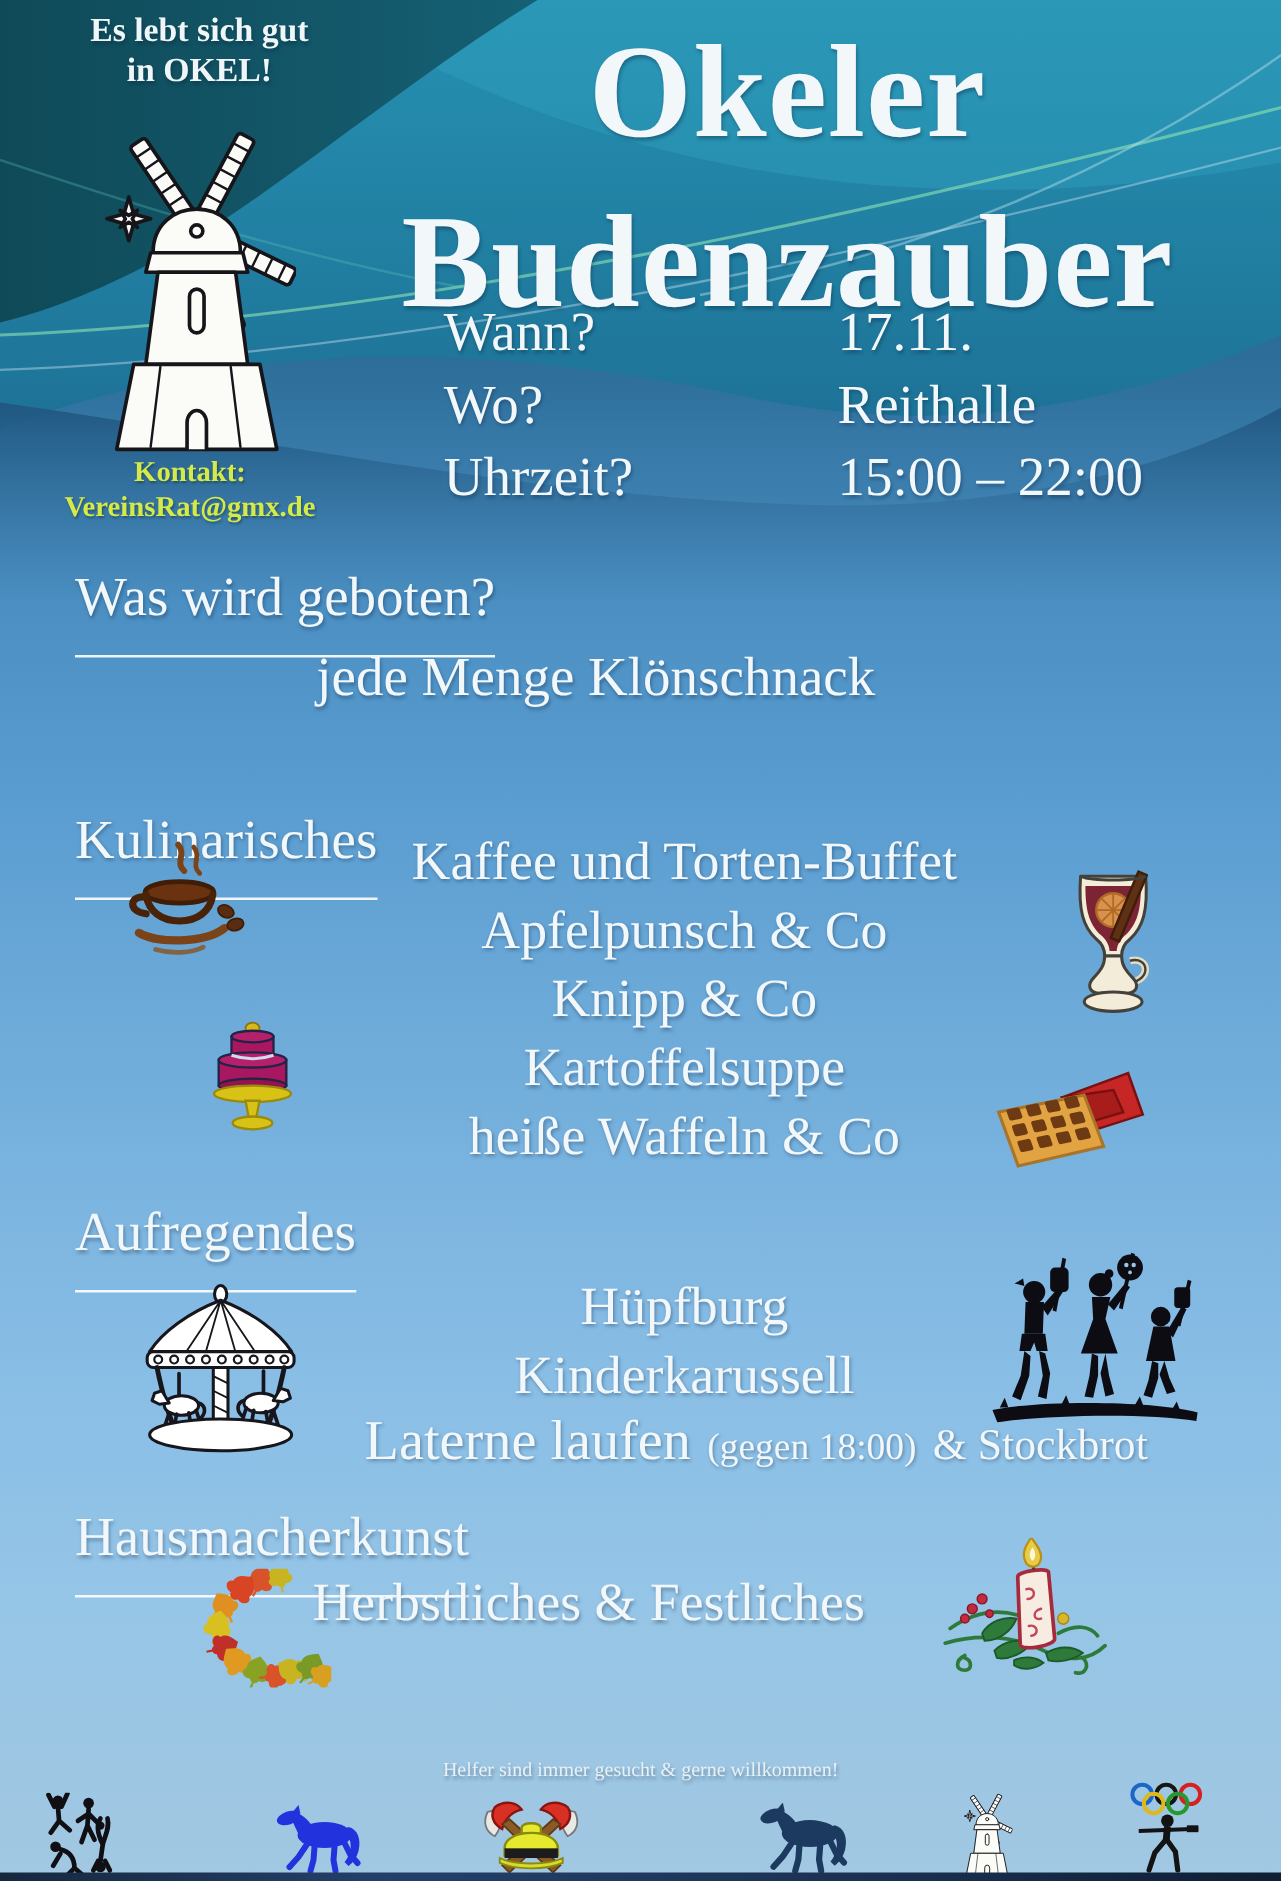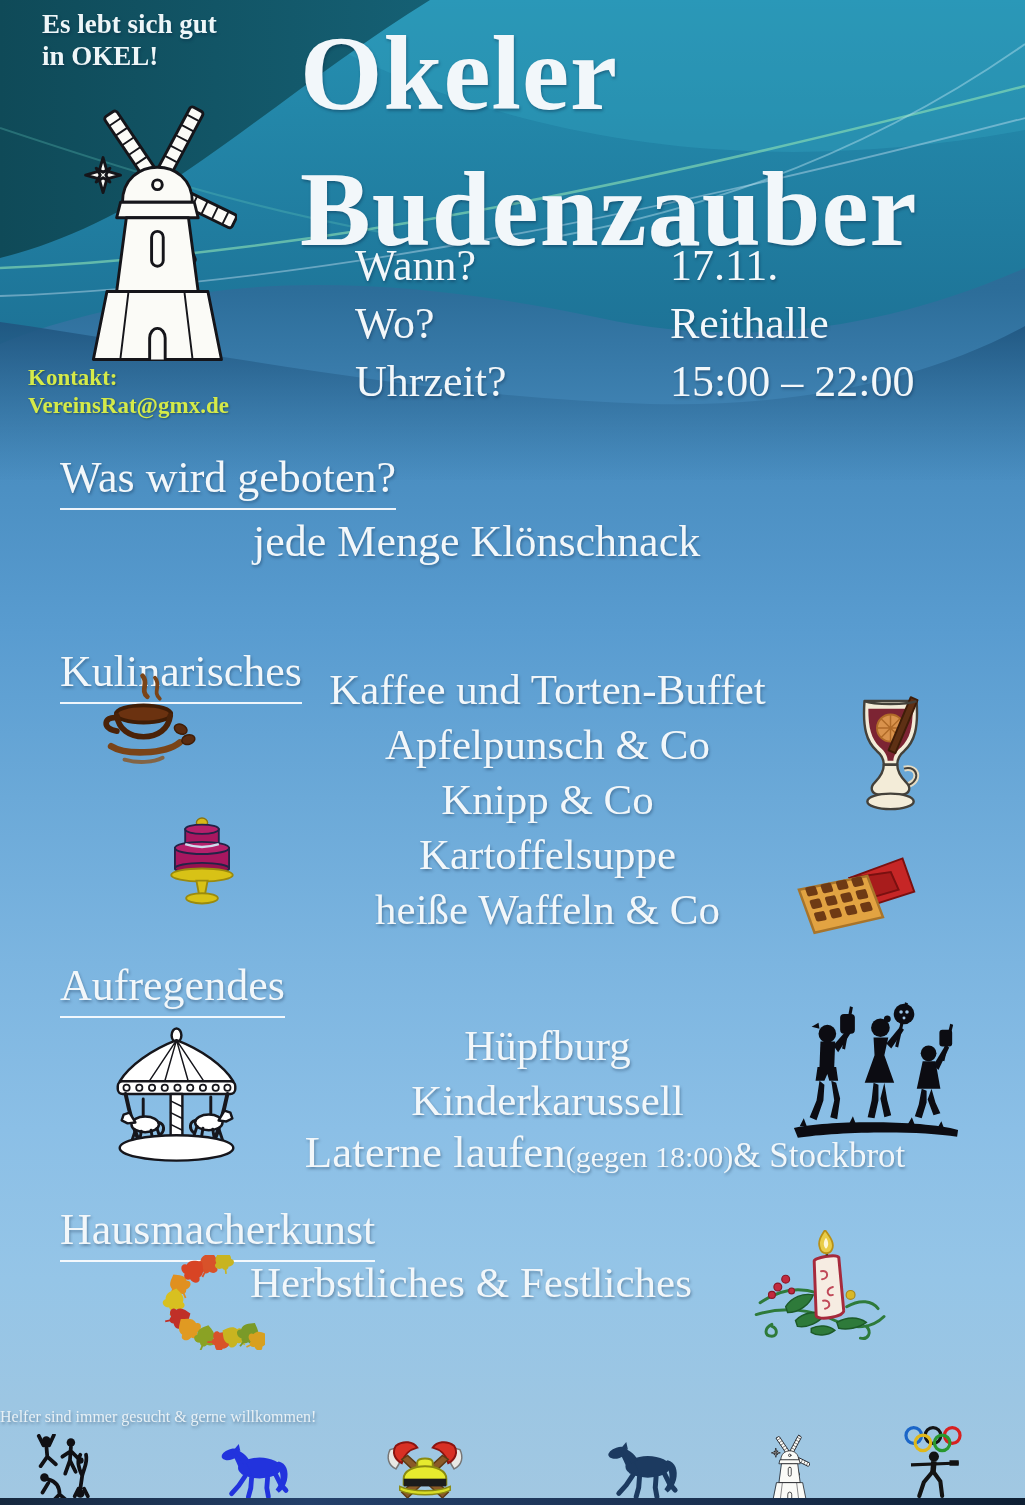--- a/index.html
+++ b/index.html
@@ -9,37 +9,37 @@
     overflow:hidden;
     font-family:"Liberation Serif","DejaVu Serif",serif;
     color:#f2f7fa;
     background:linear-gradient(180deg,
       #27688f 0%, #2e6f9e 21%, #4a8ec1 31%, #599cd0 42%,
       #6ba9d8 53%, #7cb5e0 64%, #8bbfe6 75%, #95c5e7 85%,
       #9cc6e3 93%, #a2c8e2 100%);
   }
   .abs{position:absolute;}
   .txt{text-shadow:1px 2px 3px rgba(5,25,55,.35);}
-  .center{text-align:left;}
+  .center{text-align:center;}
   .tagline{left:42px;top:8px;width:235px;font-size:27px;font-weight:bold;line-height:1.2;color:#eef6f8;}
   .contact{left:28px;top:364px;width:248px;font-size:23px;font-weight:bold;line-height:1.2;color:#d5ea49;text-shadow:1px 1px 2px rgba(10,30,20,.4);}
   .title{left:300px;top:6px;width:660px;font-weight:bold;line-height:1.28;font-size:106px;letter-spacing:1px;}
   .info{left:355px;top:240px;width:620px;font-size:44px;}
   .info-row{display:flex;height:58px;align-items:baseline;}
   .info-q{width:315px;}
   .heading{font-size:44px;}
-  .heading span{display:inline-block;border-bottom:2.5px solid rgba(252,253,255,.92);padding-bottom:5px;}
+  .heading span{display:inline-block;border-bottom:2.5px solid rgba(252,253,255,.92);padding-bottom:21px;}
   .h-offer{left:60px;top:452px;}
   .subline{left:253px;top:516px;font-size:44px;}
   .h-culinary{left:60px;top:600px;margin-top:46px;}
   .list{width:545px;left:275px;text-align:center;font-size:43px;line-height:55px;}
   .culinary-list{top:662px;}
   .h-exciting{left:60px;top:960px;}
   .exciting-list{top:1018px;}
-  .lantern-line{left:185px;top:1126px;width:840px;display:flex;justify-content:center;align-items:baseline;gap:0;}
+  .lantern-line{left:185px;top:1126px;width:840px;display:flex;justify-content:center;align-items:baseline;gap:13px;}
   .lantern-main{font-size:45px;}
   .lantern-small{font-size:30px;}
   .lantern-tail{font-size:35px;}
   .h-crafts{left:60px;top:1204px;}
   .crafts-item{left:250px;top:1258px;font-size:43px;}
   .footer1{left:0;top:1368px;width:1025px;font-size:29px;}
   .footer2{left:0;top:1408px;width:1025px;font-size:16px;color:#e8f1f6;}
   .bottom-bar{left:0;bottom:0;width:1025px;height:7px;
     background:linear-gradient(90deg,#16283e,#24406a 30%,#1a3050 70%,#0e1f33);}
 </style>

